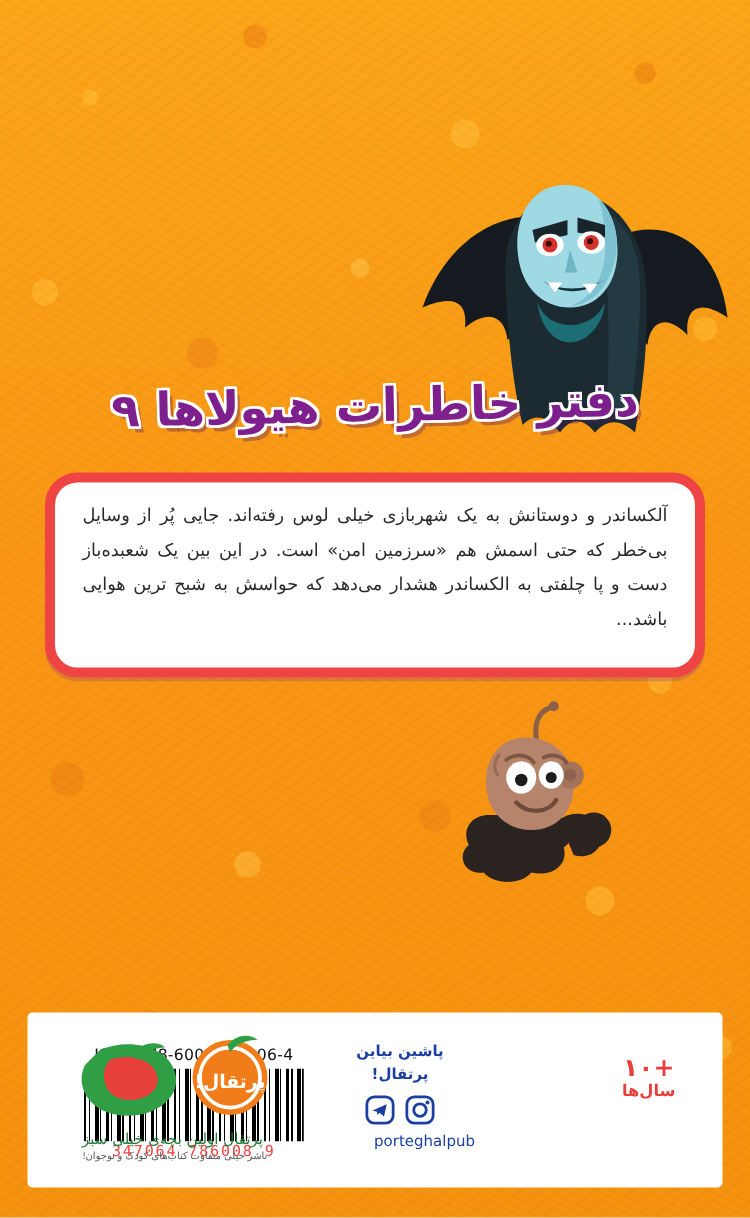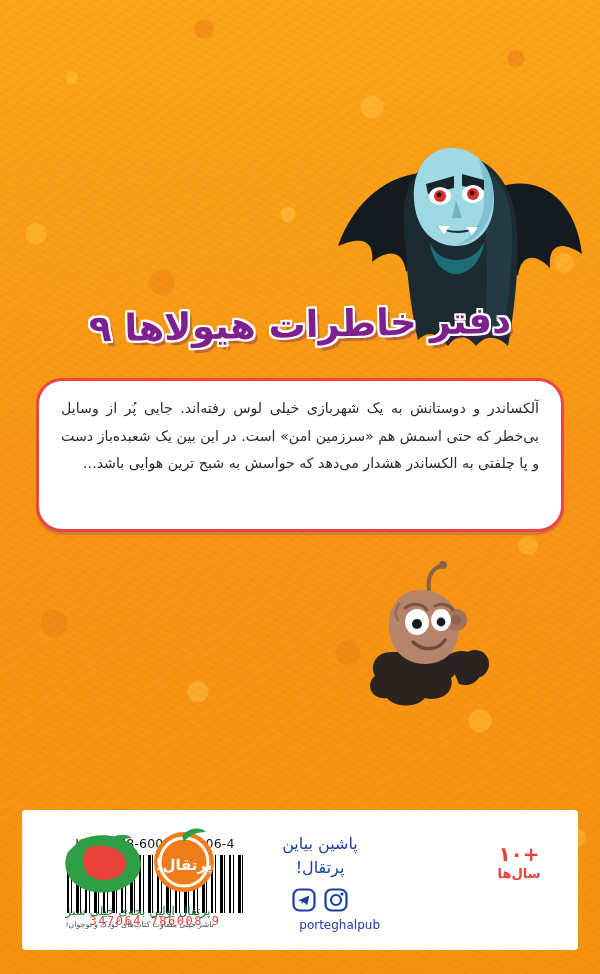--- a/index.html
+++ b/index.html
@@ -63,21 +63,21 @@
       2px 2px 0 #ffffff,-2px 2px 0 #ffffff,2px -2px 0 #ffffff,-2px -2px 0 #ffffff,
       4px 5px 0 rgba(90,20,100,.35);
     transform:rotate(-1.2deg);
     pointer-events:none;
   }
 
   
   #blurb{
     position:absolute;top:378px;left:36px;right:36px;height:148px;
     background:#ffffff;
-    border:3px solid #ef4444;
+    border:8px solid #ef4444;
     border-radius:26px;
     box-shadow:0 3px 0 rgba(120,50,140,.25);
   }
   #blurb-text{
     position:absolute;inset:14px 22px 10px 22px;
     font-family:"DejaVu Sans",sans-serif;
     font-size:14.2px;line-height:1.95;
     color:#2a2a2a;
     text-align:justify;
     direction:rtl;
@@ -103,21 +103,21 @@
   }
   #barcode-digits{font-family:"DejaVu Sans Mono",monospace;font-size:12px;letter-spacing:1.5px;color:#ef4444;margin-top:1px;}
 
   
   #age-badge{position:absolute;right:16px;top:34px;width:86px;text-align:center;}
   #age-num{font-family:"DejaVu Sans",sans-serif;font-weight:bold;font-size:20px;color:#e8413c;line-height:1;}
   #age-label{font-family:"DejaVu Sans",sans-serif;font-weight:bold;font-size:13px;color:#e8413c;margin-top:2px;}
 
   
   #social{position:absolute;left:238px;top:22px;width:120px;text-align:center;}
-  #social-line1,#social-line2{font-family:"DejaVu Sans",sans-serif;font-weight:normal;font-size:16px;color:#1b3fa0;line-height:1.5;}
+  #social-line1,#social-line2{font-family:"DejaVu Sans",sans-serif;font-weight:bold;font-size:12px;color:#1b3fa0;line-height:1.5;}
   #ig-row{margin-top:8px;display:flex;justify-content:center;gap:8px;}
   .sq-icon{width:24px;height:24px;}
   #social-handle{margin-top:6px;font-family:"DejaVu Sans",sans-serif;font-size:12px;color:#1b3fa0;text-align:right;}
 
   
   #pub{position:absolute;left:10px;top:14px;width:210px;height:112px;}
   #pub-tag{position:absolute;left:6px;top:78px;width:200px;text-align:center;
     font-family:"DejaVu Sans",sans-serif;font-size:12px;color:#1f7a37;line-height:1.55;direction:rtl;}
   #pub-tag2{position:absolute;left:8px;top:96px;width:200px;text-align:center;
     font-family:Liberation Sans, sans-serif;font-size:8px;color:#555;direction:rtl;}

